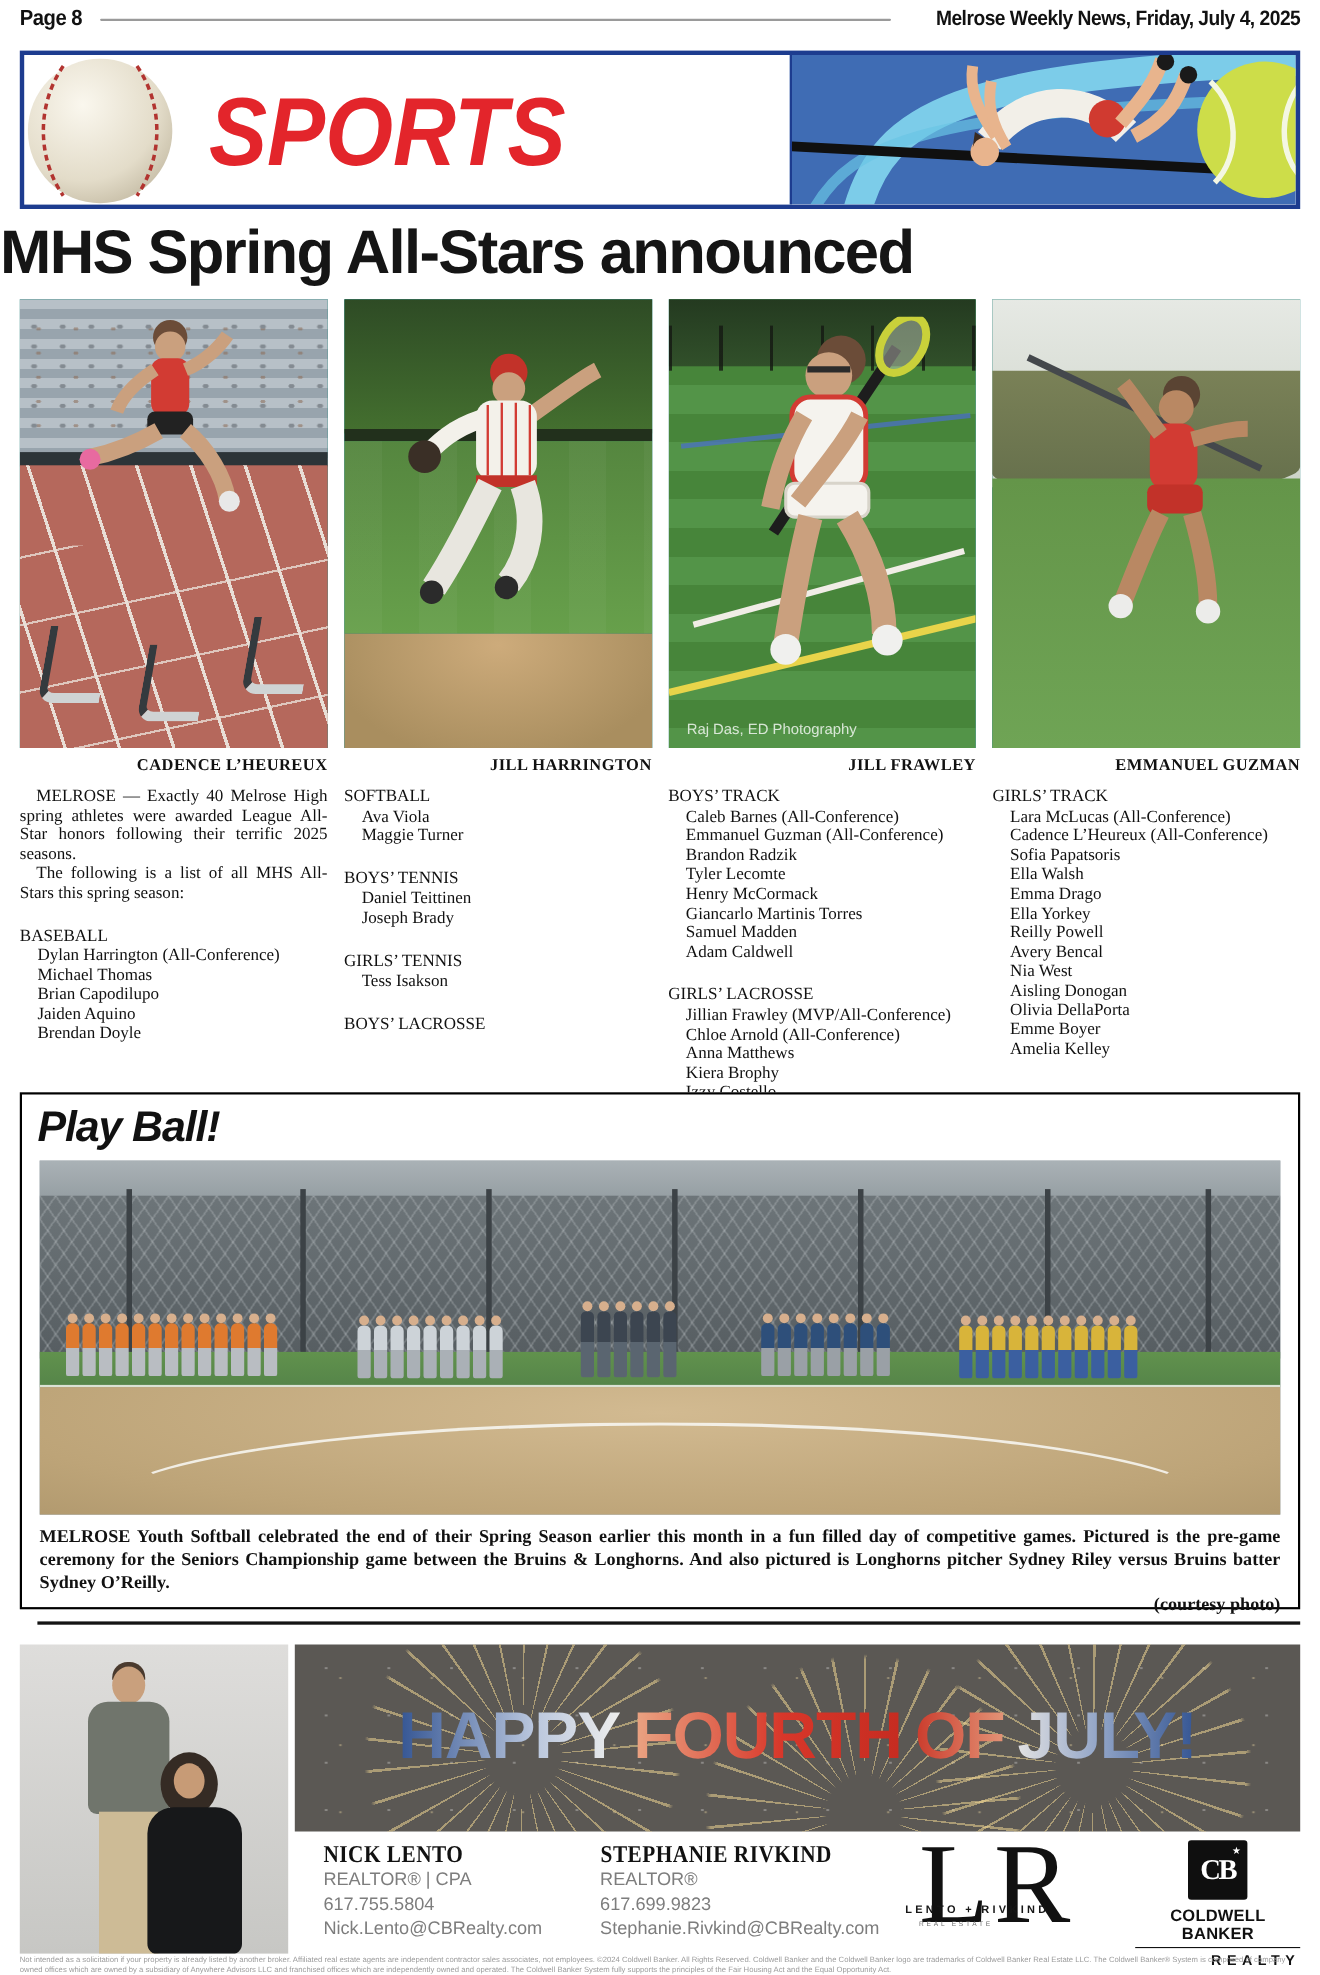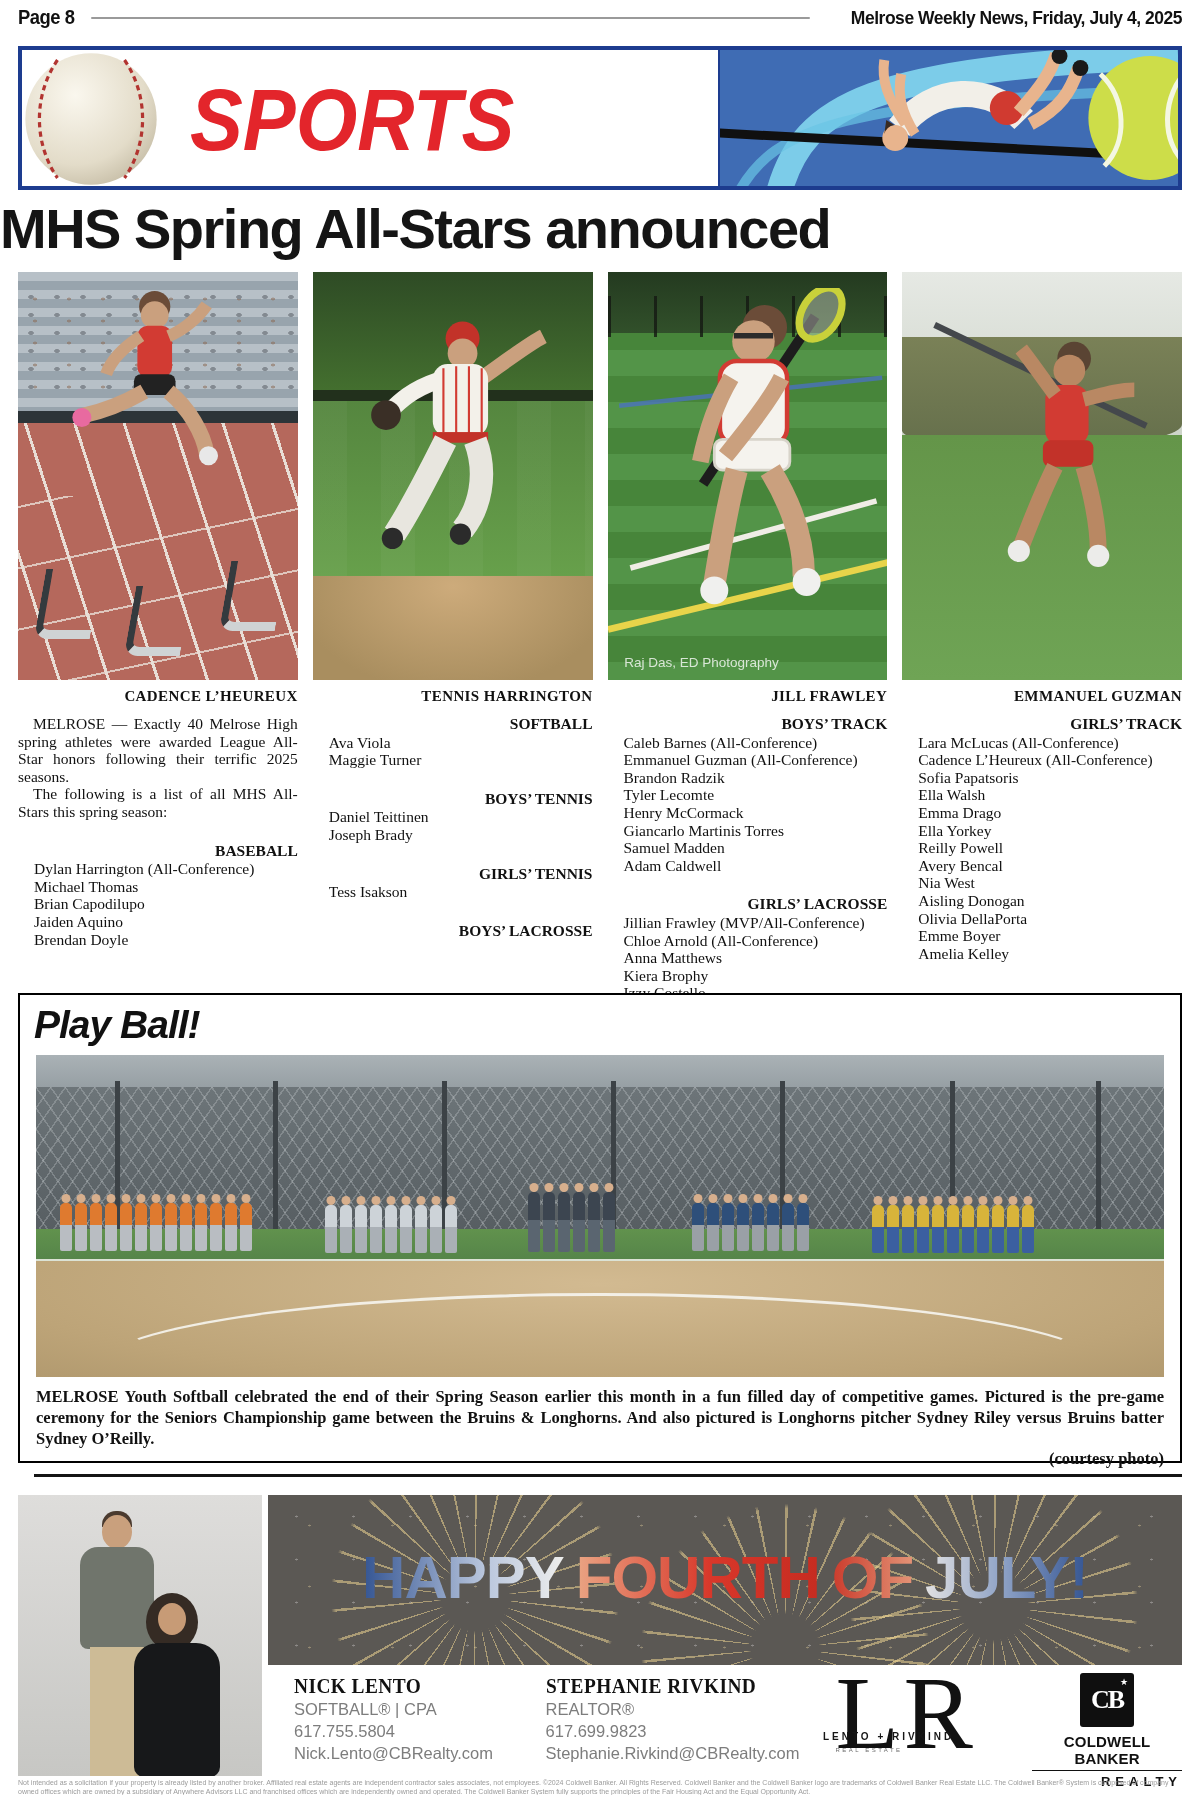--- a/index.html
+++ b/index.html
@@ -35,21 +35,21 @@
   .content { position:absolute; top:272px; left:18px; right:18px;
     display:grid; grid-template-columns:repeat(4,1fr); column-gap:15px; }
   .photo { height:408px; position:relative; overflow:hidden; background:#0f766e; }
   .photo svg.fig { position:absolute; }
   .caption { text-align:right; font-weight:bold; font-size:15px; letter-spacing:.4px; margin-top:8px; margin-bottom:10px; }
   .coltext { font-size:15.5px; line-height:17.6px; }
   .coltext p { text-align:justify; text-indent:15px; }
   .sec { margin-top:21px; }
   .coltext > .sec:first-child { margin-top:0; }
   .sec.mt-extra { margin-top:25px; }
-  .sec-h { text-align:right; font-weight:bold; margin-bottom:1px; }
+  .sec-h { text-align:left; font-weight:normal; margin-bottom:1px; }
   .sec-list { padding-left:16px; }
   .player { white-space:nowrap; }
 
   
   .p1-stands { position:absolute; left:0; right:0; top:0; height:37%;
     background: repeating-linear-gradient(180deg,#b7c0c7 0 9px,#98a4ad 9px 18px); }
   .p1-crowd { position:absolute; left:0; right:0; top:4%; height:26%; opacity:.55;
     background-image: radial-gradient(#5a5f66 2.5px, transparent 3px), radial-gradient(#8d6b55 2px, transparent 2.6px);
     background-size: 26px 18px, 34px 22px; }
   .p1-rail { position:absolute; left:0; right:0; top:34%; height:3.2%; background:#2c3438; }
@@ -281,21 +281,21 @@
           <path d="M43 26 V56 M49 25 V57 M55 25 V57 M61 26 V56" stroke="#d23b33" stroke-width="1" fill="none"></path>
           <path d="M40 32 C 28 36 22 42 18 46" stroke="#f3f1ea" stroke-width="8" fill="none"></path>
           <circle cx="16" cy="48" r="7" fill="#3a2f26"></circle>
           <rect x="38" y="56" width="26" height="5" fill="#c23229"></rect>
           <path d="M44 60 C 36 76 28 92 20 104" stroke="#e8e6df" stroke-width="11" fill="none"></path>
           <path d="M58 60 C 64 76 60 92 52 102" stroke="#e8e6df" stroke-width="11" fill="none"></path>
           <circle cx="19" cy="106" r="5" fill="#2b2b2b"></circle>
           <circle cx="51" cy="104" r="5" fill="#2b2b2b"></circle>
         </svg>
       </div>
-      <div class="caption">TENNIS HARRINGTON</div>
+      <div class="caption">JILL HARRINGTON</div>
       <div class="coltext">
         <div class="sec">
           <div class="sec-h">SOFTBALL</div>
           <div class="sec-list">
               <div class="player">Ava Viola</div>
               <div class="player">Maggie Turner</div>
             </div>
         </div>
         <div class="sec">
           <div class="sec-h">BOYS’ TENNIS</div>
@@ -458,21 +458,21 @@
       <div class="burst" style="left:38%; top:-10%;"></div>
       <div class="burst" style="right:2%; top:-35%;"></div>
       <div class="fw-text">
         <span class="fw-word fw-w0">HAPPY</span><span class="fw-word fw-w1">FOURTH</span><span class="fw-word fw-w2">OF</span><span class="fw-word fw-w3">JULY!</span>
       </div>
     </div>
 
     <div class="contacts">
       <div class="agent">
         <div class="agent-name">NICK LENTO</div>
-        <div class="agent-line">SOFTBALL® | CPA</div>
+        <div class="agent-line">REALTOR® | CPA</div>
         <div class="agent-line">617.755.5804</div>
         <div class="agent-line">Nick.Lento@CBRealty.com</div>
       </div>
       <div class="agent">
         <div class="agent-name">STEPHANIE RIVKIND</div>
         <div class="agent-line">REALTOR®</div>
         <div class="agent-line">617.699.9823</div>
         <div class="agent-line">Stephanie.Rivkind@CBRealty.com</div>
       </div>
 

